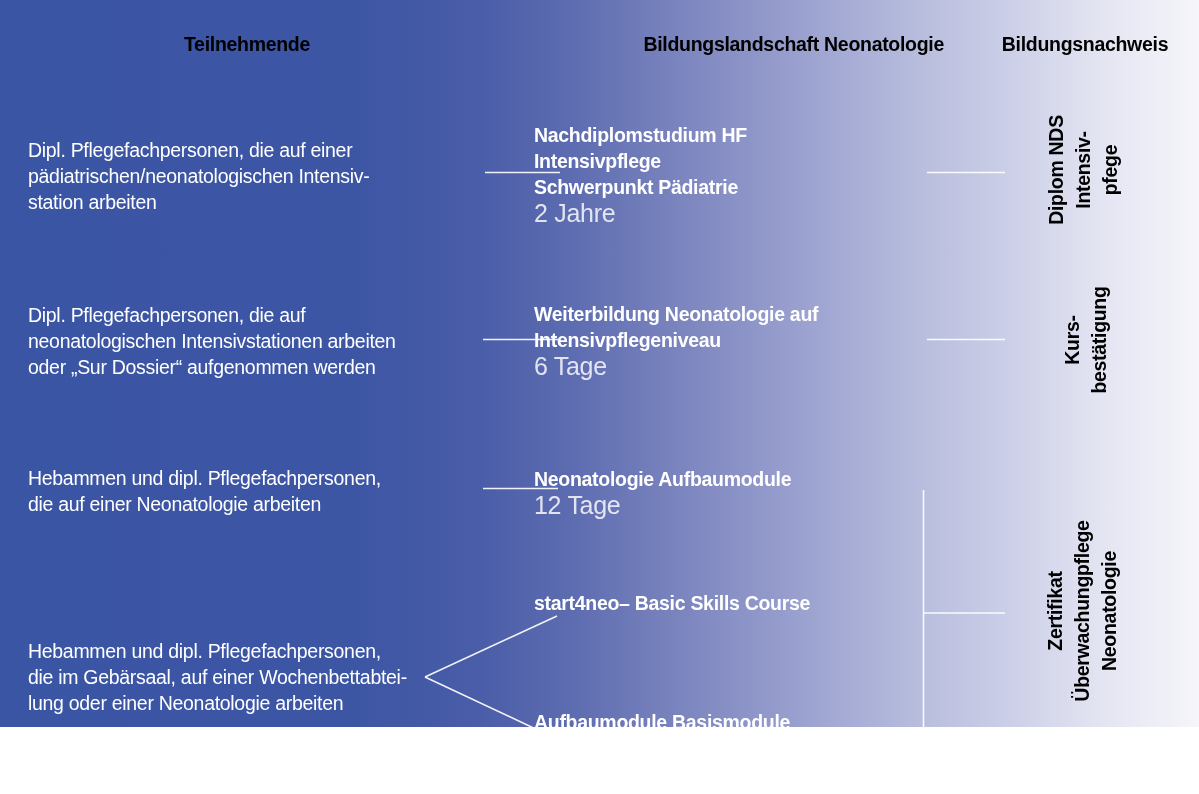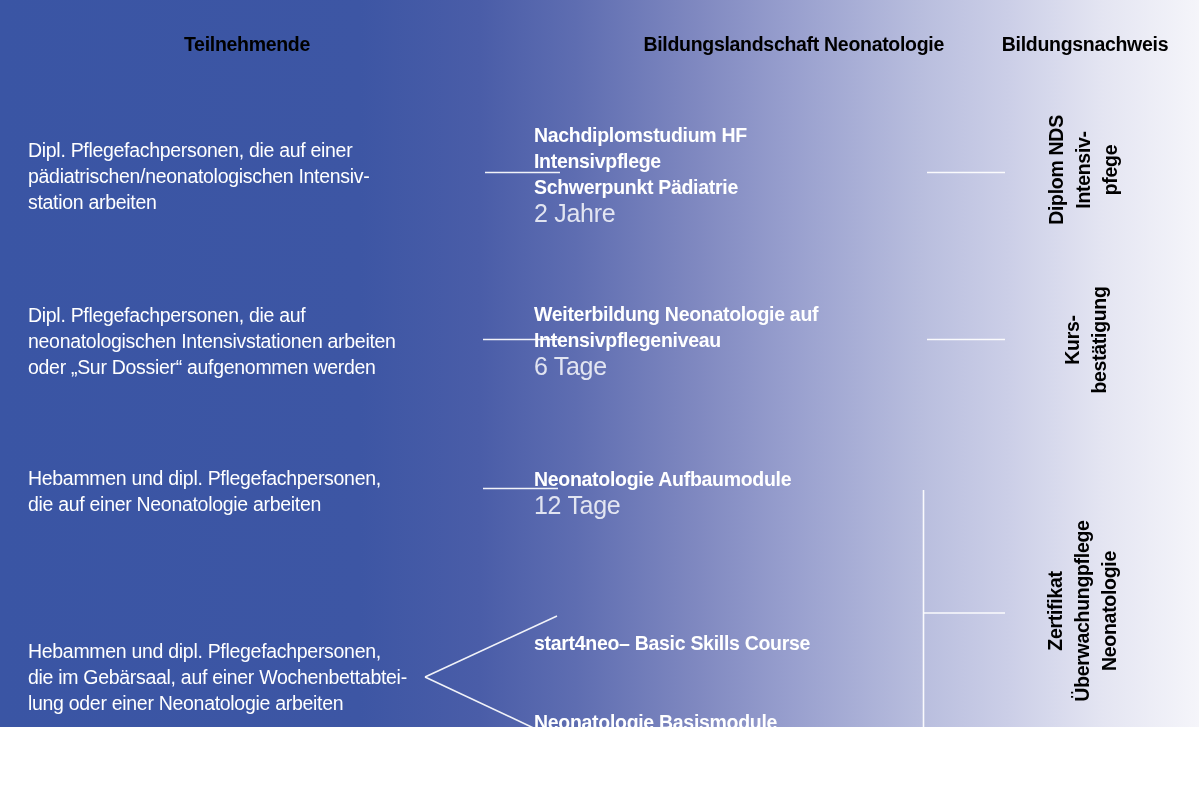--- a/index.html
+++ b/index.html
@@ -79,21 +79,21 @@
   .program-duration {
     font-size: 25px;
     font-weight: 400;
     line-height: 27px;
     color: rgba(255,255,255,0.82);
     white-space: pre;
   }
   .prog-1 { top: 122px; }
   .prog-2 { top: 301px; }
   .prog-3 { top: 466px; }
-  .prog-4 { top: 590px; margin-top: 40px; }
+  .prog-4 { top: 590px; }
   .prog-5 { top: 709px; }
   .certificate {
     position: absolute;
     transform: translate(-50%, -50%) rotate(-90deg);
     font-size: 19.5px;
     font-weight: 700;
     color: #000000;
     line-height: 27px;
     letter-spacing: -0.3px;
     text-align: center;
@@ -148,21 +148,21 @@
     <div class="program-duration">6 Tage</div>
   </div>
   <div class="program prog-3">
     <div class="program-title">Neonatologie Aufbaumodule</div>
     <div class="program-duration">12 Tage</div>
   </div>
   <div class="program prog-4">
     <div class="program-title">start4neo– Basic Skills Course</div>
   </div>
   <div class="program prog-5">
-    <div class="program-title">Neonatologie Basismodule</div>
+    <div class="program-title">Aufbaumodule Basismodule</div>
     <div class="program-duration">6 Tage</div>
   </div>
 
   <div class="certificate cert-1">Diplom NDS
 Intensiv-
 pfege</div>
   <div class="certificate cert-2">Kurs-
 bestätigung</div>
   <div class="certificate cert-3">Zertifikat
 Überwachungpflege

